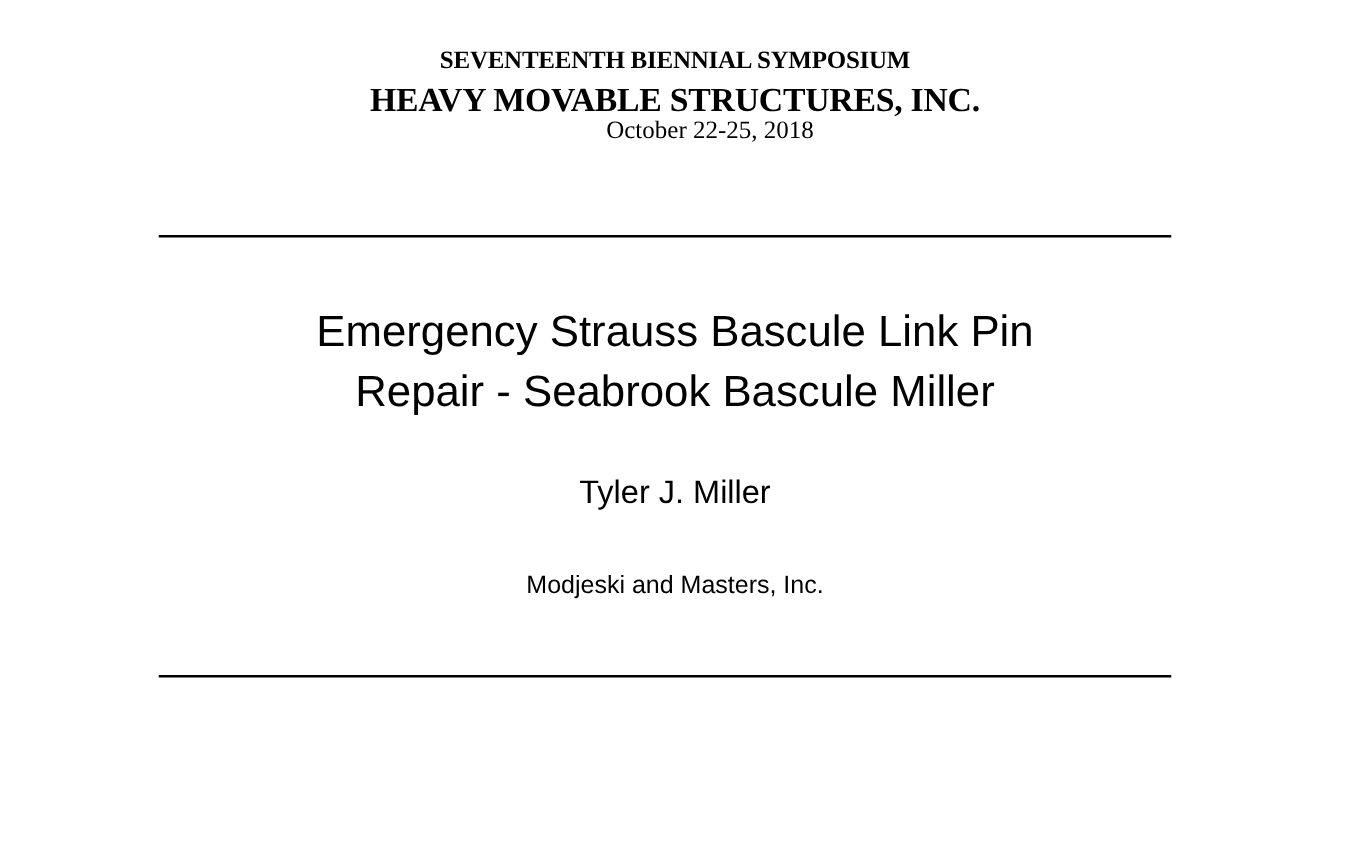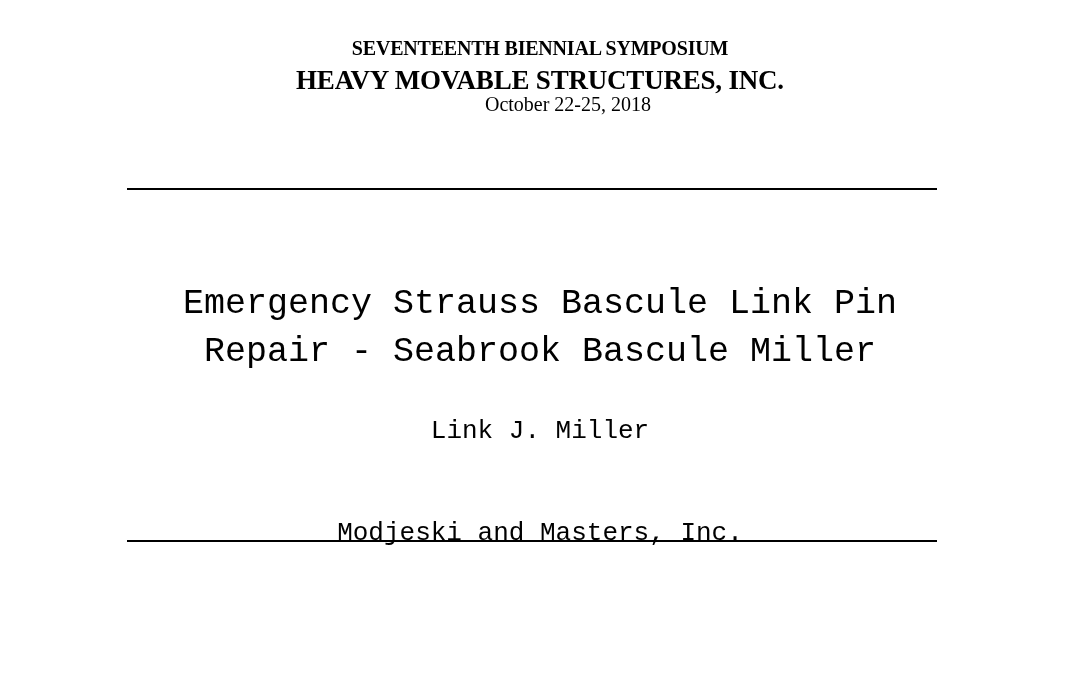--- a/index.html
+++ b/index.html
@@ -16,22 +16,21 @@
     }
     .serif-bold {
       font-family: "Liberation Serif", "DejaVu Serif", serif;
       font-weight: bold;
     }
     .serif {
       font-family: Liberation Serif, serif;
       padding-left: 28px;
     }
     .sans {
-      font-family: Liberation Mono, monospace;
-      margin-top: 38px;
+      font-family: Liberation Sans, sans-serif;
     }
     .line {
       position: absolute;
       left: 0;
       width: 1080px;
       text-align: center;
       white-space: nowrap;
     }
     #org-name {
       top: 16px;
@@ -69,35 +68,35 @@
       top: 292px;
       font-size: 35px;
       line-height: 44px;
     }
     #author-name {
       top: 377px;
       font-size: 26px;
       line-height: 32px;
     }
     #author-affiliation {
-      top: 479px;
-      font-size: 26px;
+      top: 452px;
+      font-size: 20px;
       line-height: 32px;
     }
   </style>
 </head>
 <body>
 
 <div>
   <div id="org-name" class="line serif-bold">HEAVY MOVABLE STRUCTURES, INC.</div>
   <div id="symposium-name" class="line serif-bold">SEVENTEENTH BIENNIAL SYMPOSIUM</div>
   <div id="event-dates" class="line serif">October 22-25, 2018</div>
 
   <div id="rule-top" class="rule"></div>
 
   <div id="paper-title-1" class="line sans">Emergency Strauss Bascule Link Pin</div>
   <div id="paper-title-2" class="line sans">Repair - Seabrook Bascule Miller</div>
 
-  <div id="author-name" class="line sans">Link J. Miller</div>
+  <div id="author-name" class="line sans">Tyler J. Miller</div>
   <div id="author-affiliation" class="line sans">Modjeski and Masters, Inc.</div>
 
   <div id="rule-bottom" class="rule"></div>
 </div>
 
 </body></html>

